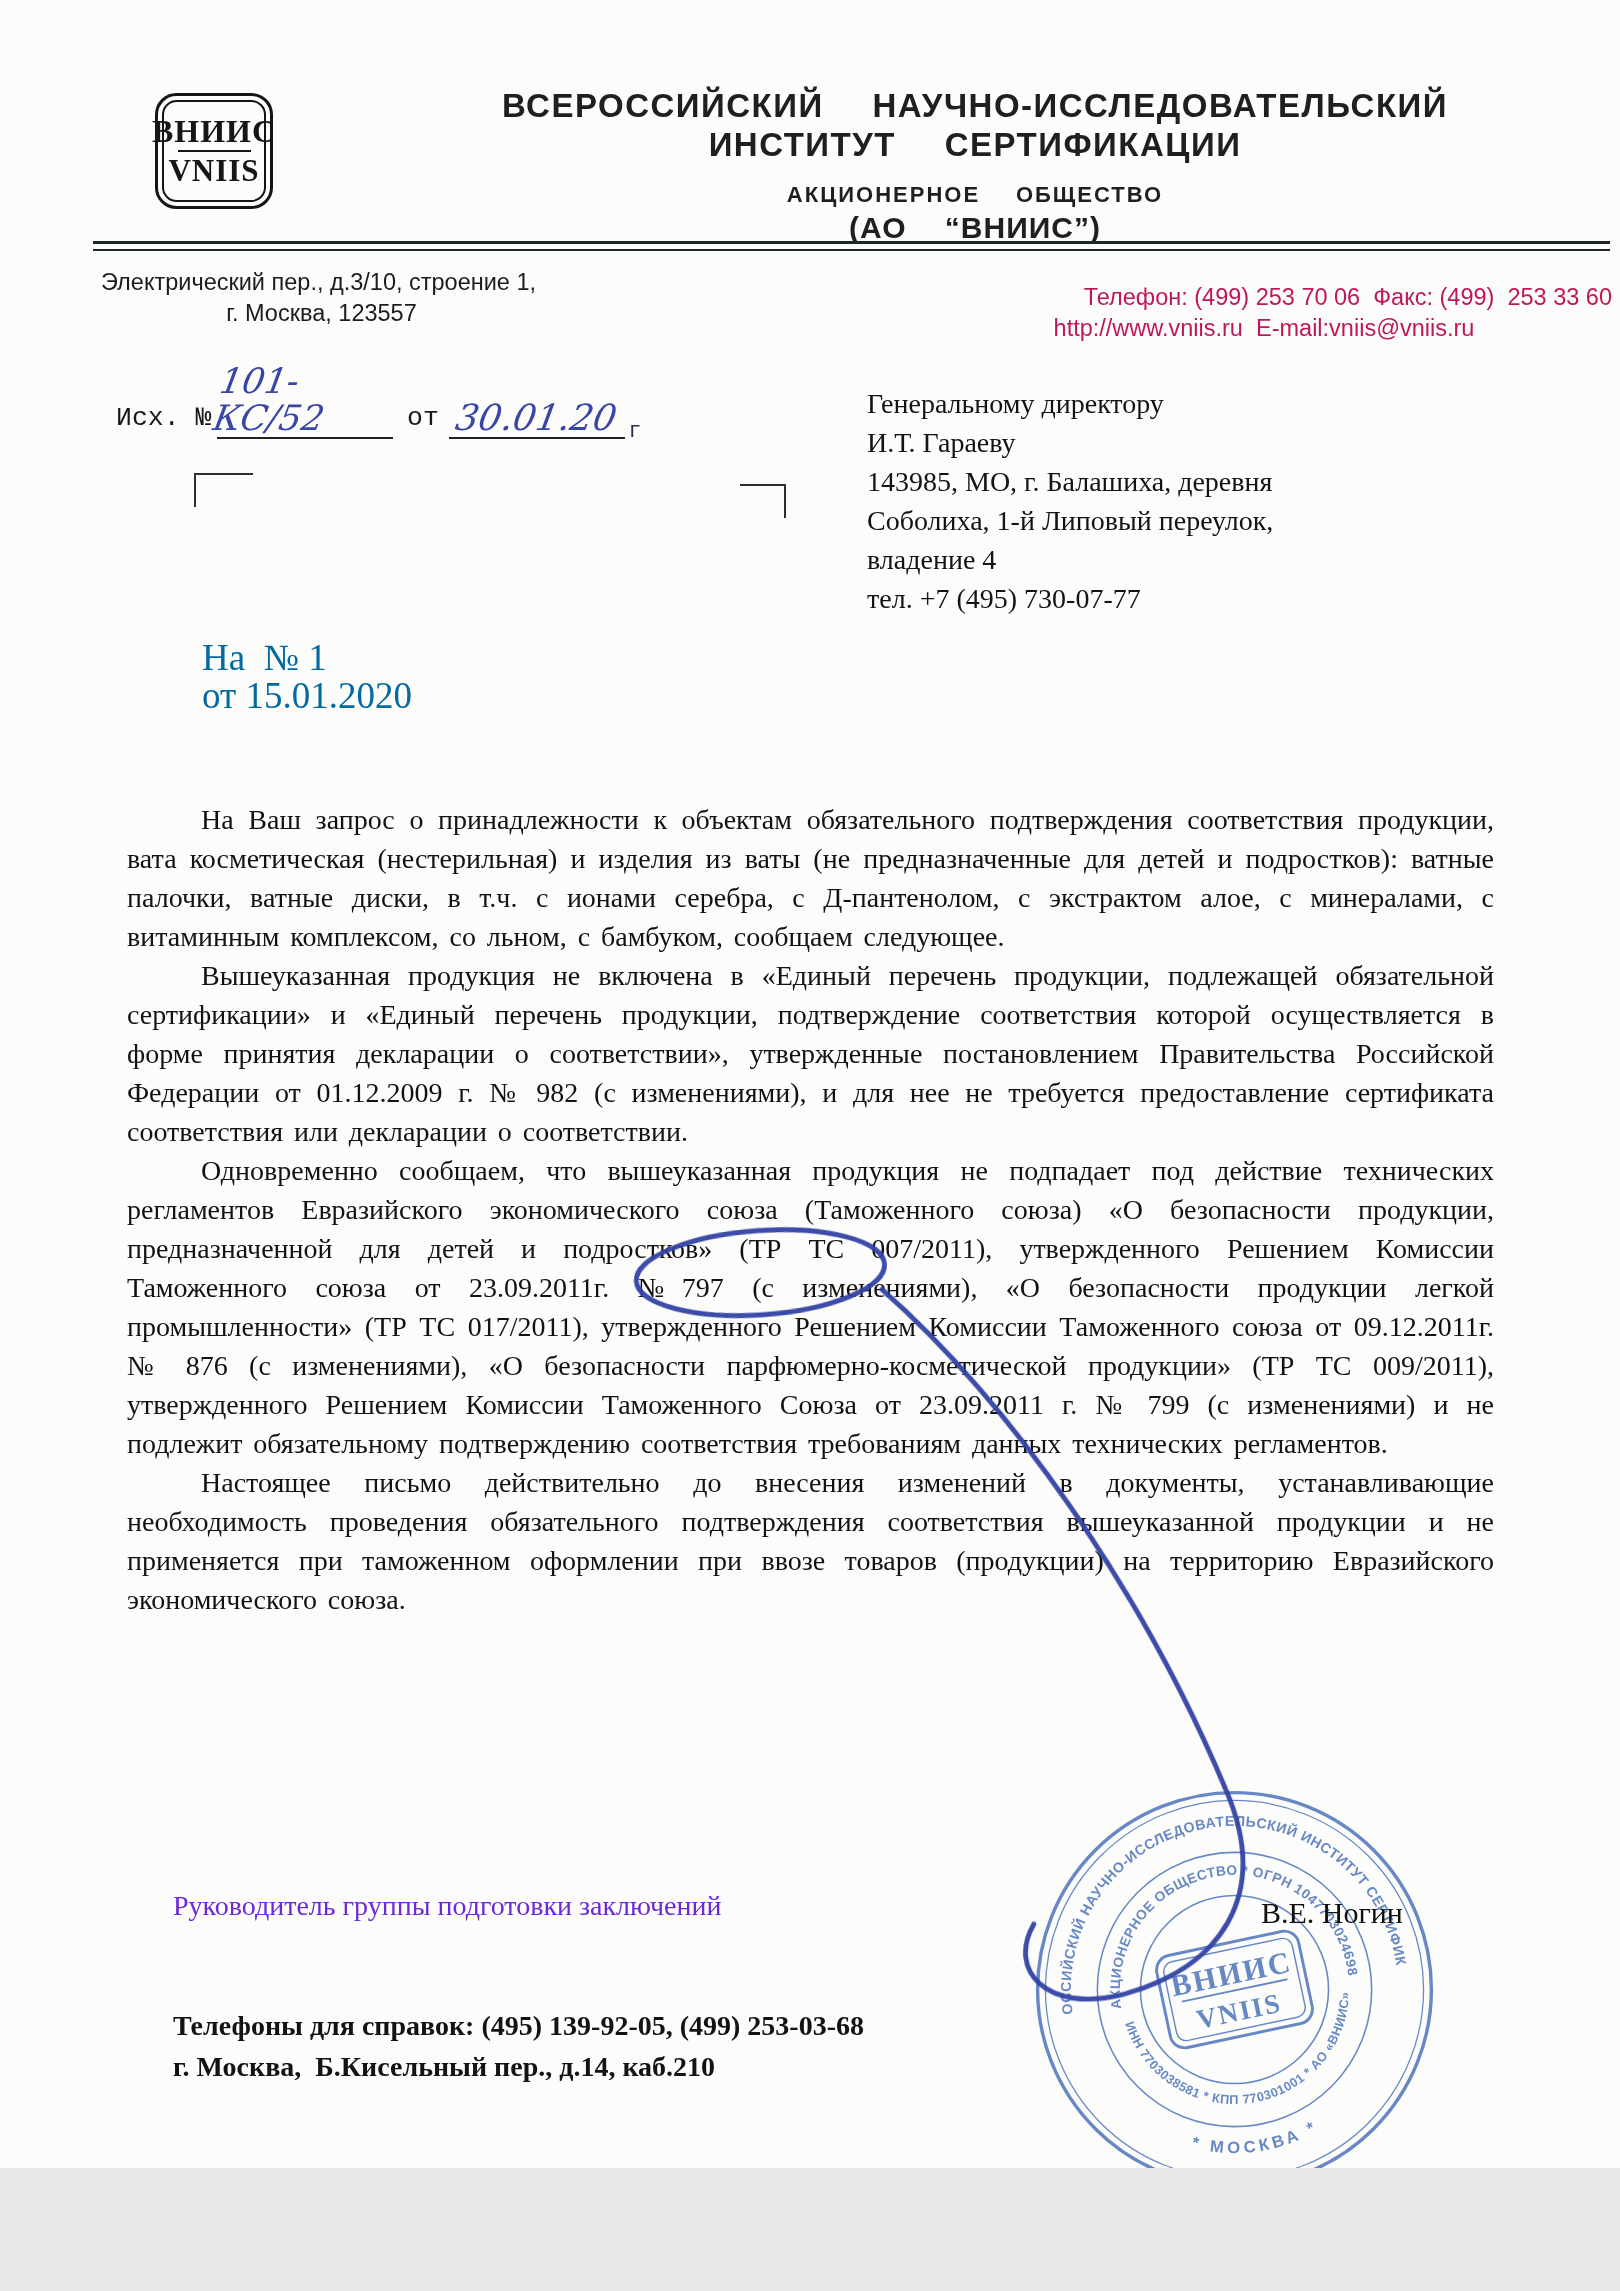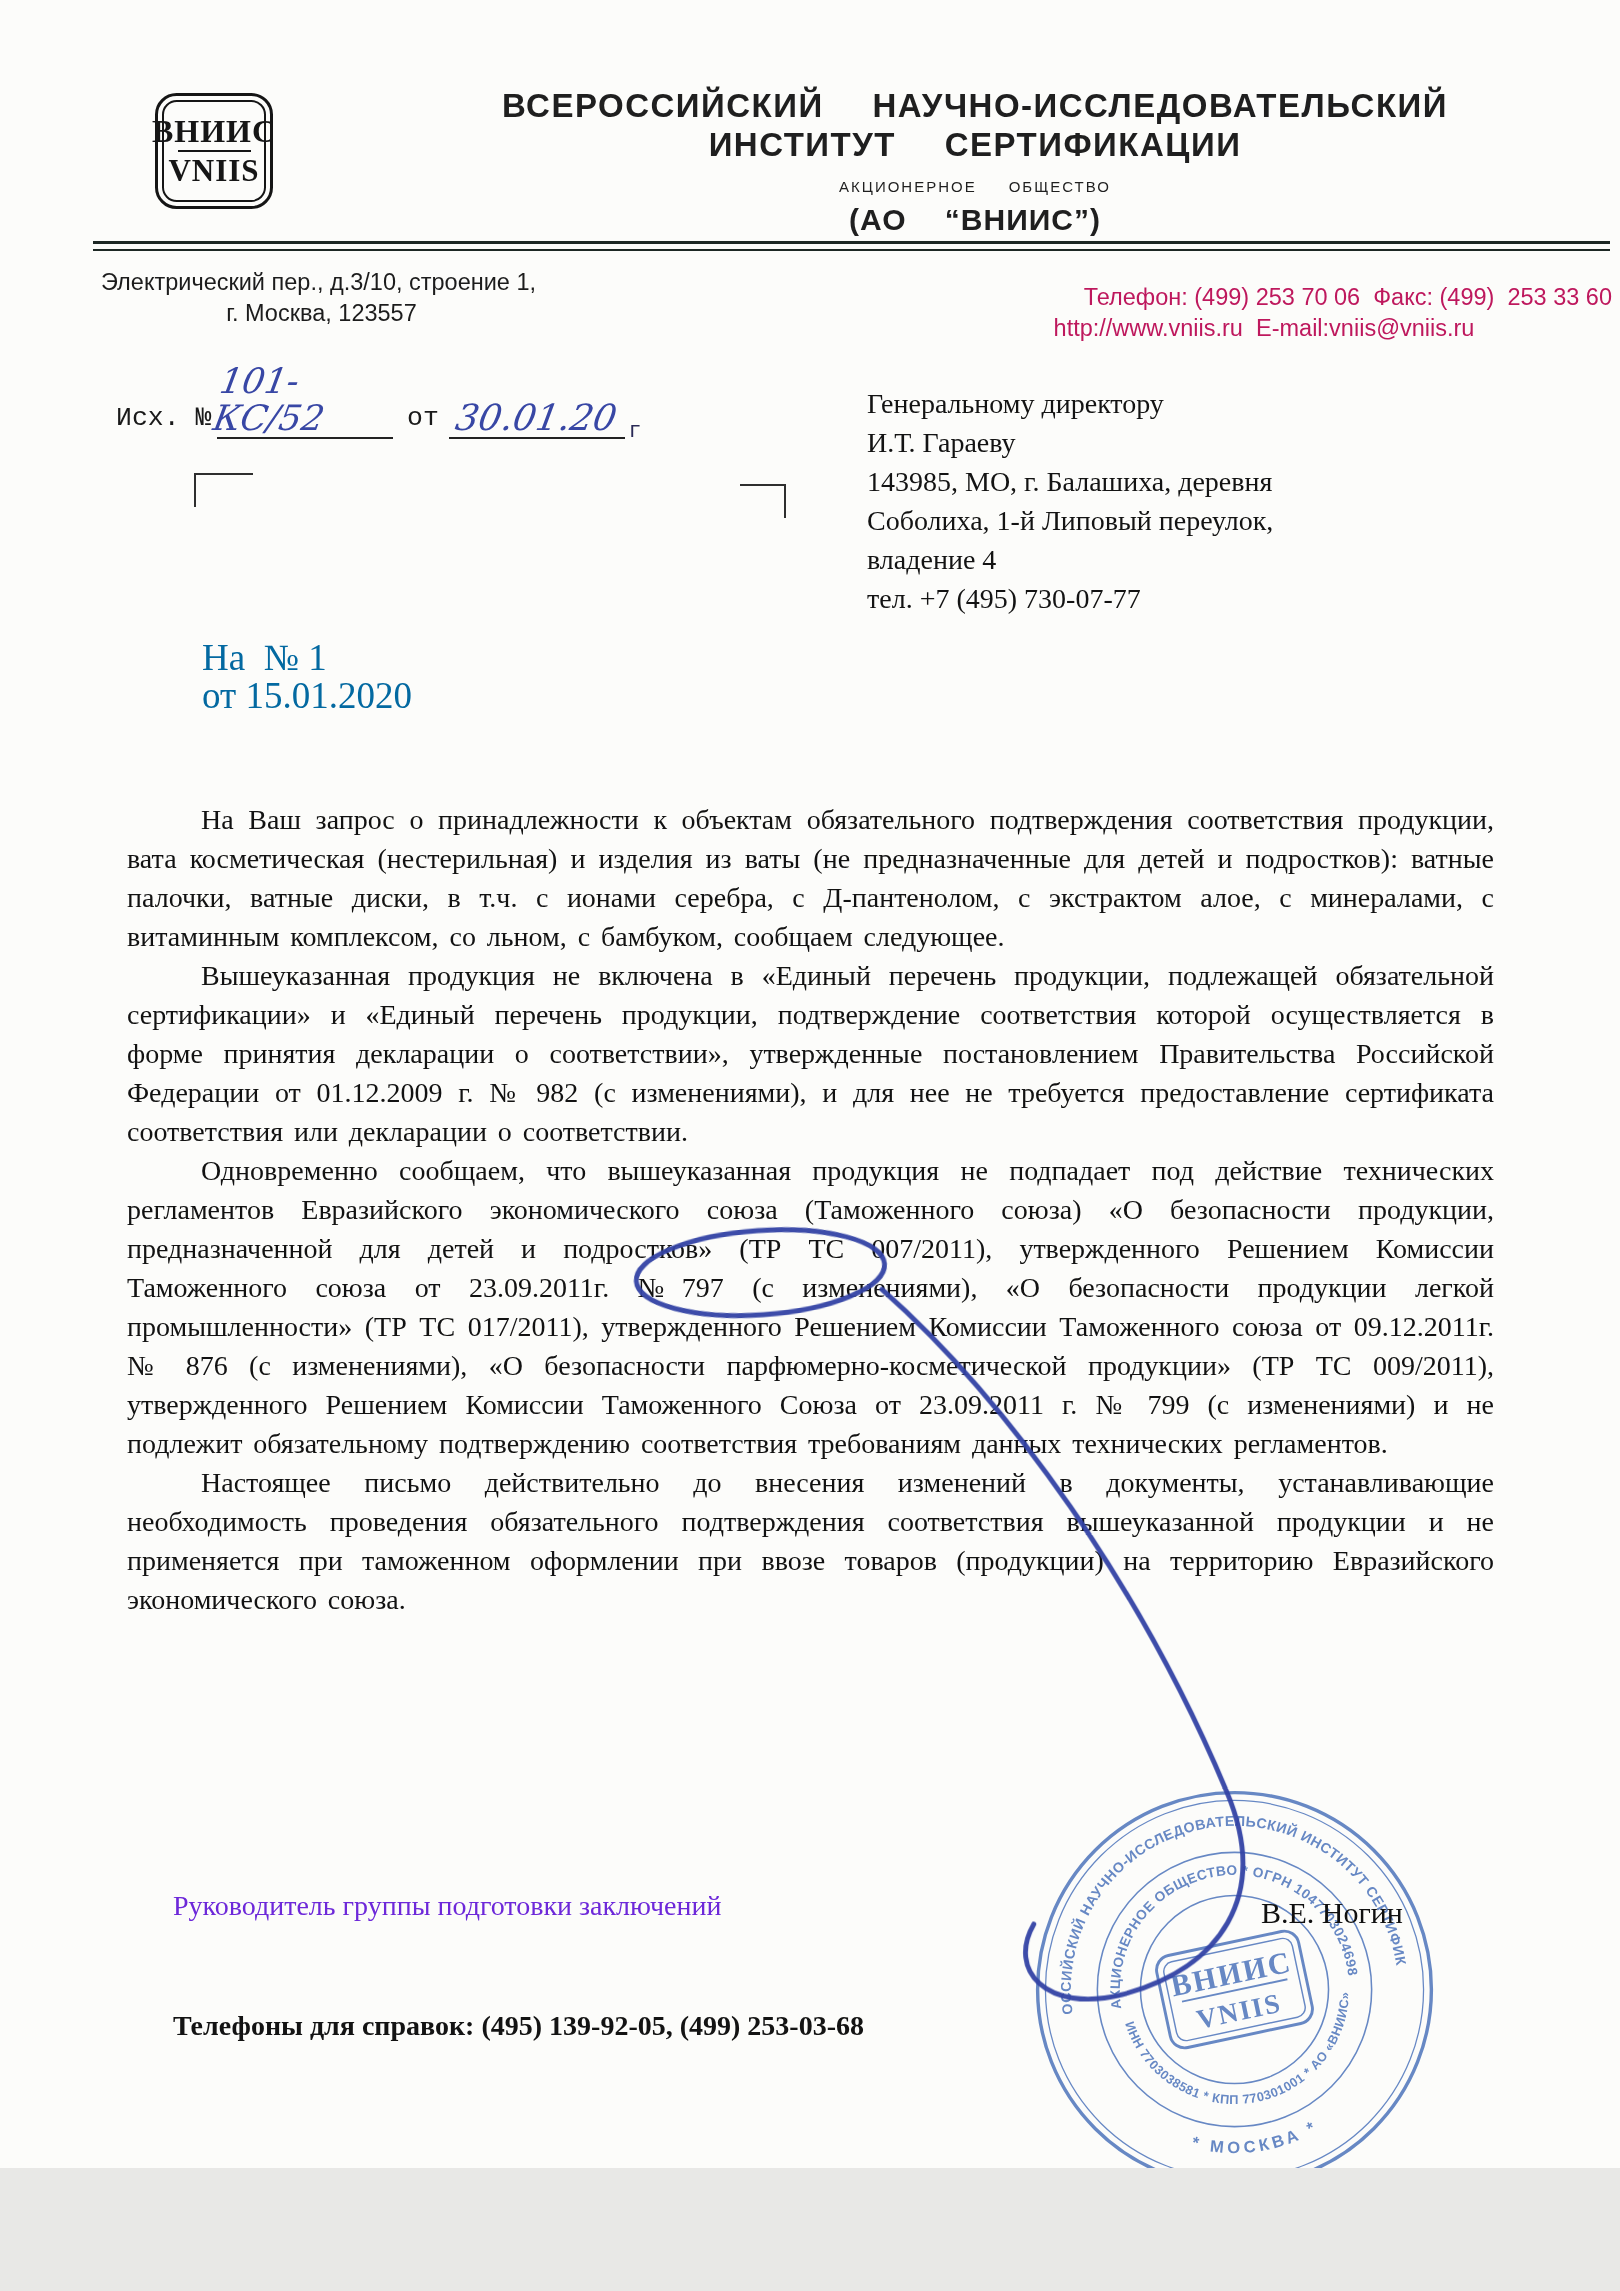--- a/index.html
+++ b/index.html
@@ -24,21 +24,21 @@
     box-sizing:border-box;
   }
   .logo-ru { font-weight:bold; font-size:32px; letter-spacing:1px; line-height:33px; }
   .logo-divider { width:73px; border-top:2.9px solid #151515; margin:2px 0 2.9px 0; }
   .logo-en { font-weight:bold; font-size:31px; letter-spacing:1px; line-height:32px; }
 
   
   .org-block { left:343px; top:86px; width:1264px; text-align:center; font-family:"Liberation Sans", sans-serif; color:#1f1f1f; }
   .org-l1 { font-size:33px; font-weight:bold; letter-spacing:1.5px; word-spacing:13.7px; line-height:39px; }
   .org-l2 { font-size:33px; font-weight:bold; letter-spacing:1.5px; word-spacing:13.7px; line-height:39px; }
-  .org-l3 { font-size:15px; font-weight:normal; letter-spacing:2px; word-spacing:9.8px; line-height:30px; margin-top:8px; }
+  .org-l3 { font-size:22px; font-weight:bold; letter-spacing:2px; word-spacing:9.8px; line-height:30px; margin-top:16px; }
   .org-l4 { font-size:30px; font-weight:bold; letter-spacing:1px; word-spacing:9.8px; line-height:36px; }
 
   
   .rule-double { left:93px; top:241px; width:1517px; }
   .rule-double .r1 { border-top:3.9px solid #1d2824; }
   .rule-double .r2 { border-top:2.9px solid #1d2824; margin-top:4.9px; }
 
   .addr-left { left:101px; top:267px; width:441px; font-family:"Liberation Sans", sans-serif; font-size:23.5px; line-height:31px; color:#1c1c1c; }
   .addr-left .l2 { text-align:center; }
   .addr-right { left:916px; top:282px; width:696px; font-family:"Liberation Sans", sans-serif; font-size:23.5px; line-height:31px; color:#be185d; }
@@ -198,19 +198,20 @@
 
   <svg class="abs sig-svg" width="725" height="872" viewBox="0 0 740 890">
     <g fill="none" stroke="#3343a5" stroke-width="5" stroke-linecap="round" opacity="0.95">
       <ellipse cx="176" cy="68" rx="127" ry="43" transform="rotate(-4 176 68)"></ellipse>
       <path d="M 300 85 C 430 200 565 390 652 598 C 697 705 645 778 545 805 C 468 824 428 780 455 733"></path>
     </g>
   </svg>
 
   <div class="abs contacts">
     <div class="pre">Телефоны для справок: (495) 139-92-05, (499) 253-03-68</div>
+    <div class="pre">г. Москва,  Б.Кисельный пер., д.14, каб.210</div>
   </div>
 
   <div class="abs footer-line"></div>
   <div class="abs footer-note">Система качества ВНИИС сертифицирована</div>
 
 </div>
 
 
 </body></html>

